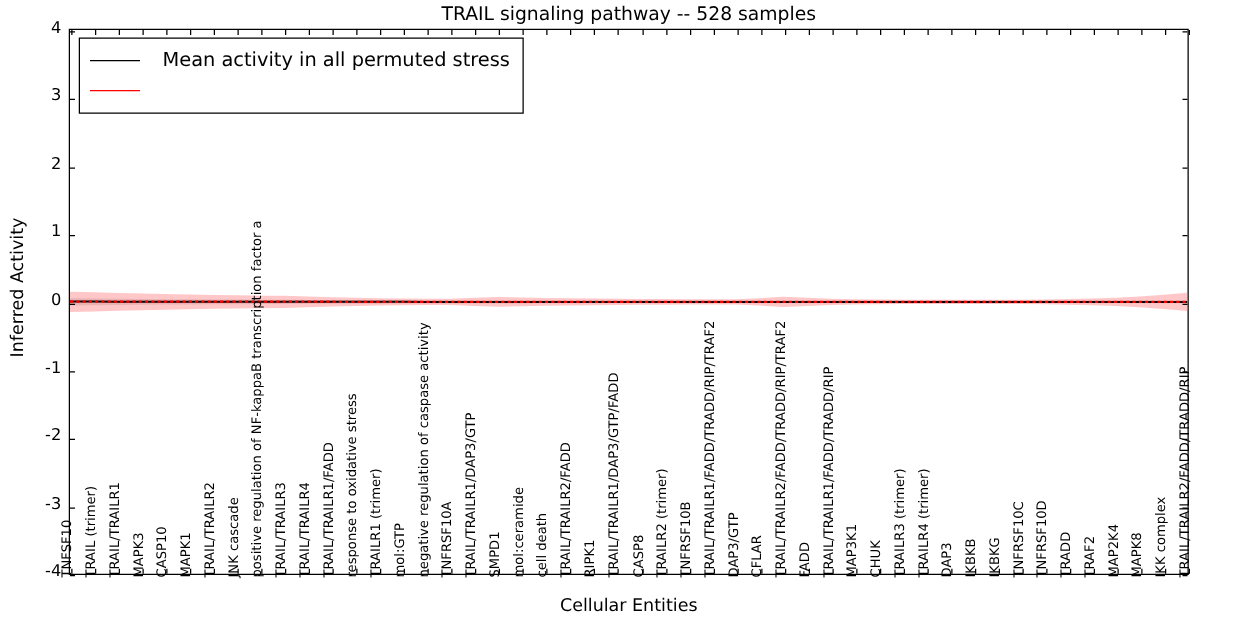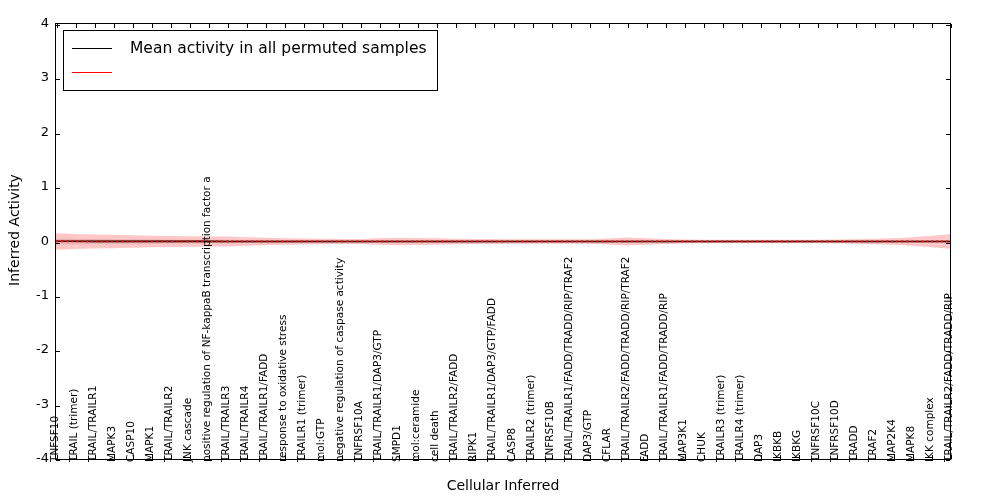--- a/index.html
+++ b/index.html
@@ -59,20 +59,21 @@
   .legend-swatch.red{border-top-color:#ff0000;}
   .legend-text{font-size:15.5px;color:#000;white-space:nowrap;}
 
   svg{display:block;}
 </style>
 </head>
 <body>
 
 <div id="figure">
 
+  <div id="chart-title">TRAIL signaling pathway -- 528 samples</div>
 
   <div id="ylabel">Inferred Activity</div>
 
   <div id="plot-area">
     <div id="plot-inner">
       <svg id="plot-svg" width="894" height="435" viewBox="0 0 894 435" preserveAspectRatio="none">
           <path d="M0.00,214.51 L19.02,214.78 L38.04,215.00 L57.06,215.16 L76.09,215.32 L95.11,215.43 L114.13,215.54 L133.15,215.65 L152.17,215.76 L171.19,215.87 L190.21,215.92 L209.23,215.98 L228.26,216.03 L247.28,216.09 L266.30,216.14 L285.32,216.19 L304.34,216.25 L323.36,216.25 L342.38,216.30 L361.40,216.30 L380.43,216.36 L399.45,216.36 L418.47,216.36 L437.49,216.41 L456.51,216.41 L475.53,216.41 L494.55,216.41 L513.57,216.41 L532.60,216.41 L551.62,216.41 L570.64,216.41 L589.66,216.41 L608.68,216.41 L627.70,216.41 L646.72,216.41 L665.74,216.41 L684.77,216.41 L703.79,216.41 L722.81,216.41 L741.83,216.41 L760.85,216.41 L779.87,216.41 L798.89,216.41 L817.91,216.41 L836.94,216.41 L855.96,216.41 L874.98,216.41 L894.00,216.41 L894.00,218.59 L874.98,218.59 L855.96,218.59 L836.94,218.59 L817.91,218.59 L798.89,218.59 L779.87,218.59 L760.85,218.59 L741.83,218.59 L722.81,218.59 L703.79,218.59 L684.77,218.59 L665.74,218.59 L646.72,218.59 L627.70,218.59 L608.68,218.59 L589.66,218.59 L570.64,218.59 L551.62,218.59 L532.60,218.59 L513.57,218.59 L494.55,218.59 L475.53,218.59 L456.51,218.59 L437.49,218.59 L418.47,218.64 L399.45,218.64 L380.43,218.64 L361.40,218.70 L342.38,218.70 L323.36,218.75 L304.34,218.75 L285.32,218.81 L266.30,218.86 L247.28,218.91 L228.26,218.97 L209.23,219.02 L190.21,219.08 L171.19,219.13 L152.17,219.24 L133.15,219.35 L114.13,219.46 L95.11,219.57 L76.09,219.68 L57.06,219.84 L38.04,220.00 L19.02,220.22 L0.00,220.49 Z" fill="#c8c8c8" fill-opacity="0.85" stroke="none"></path>
           <path d="M0.00,209.34 L19.02,209.89 L38.04,210.43 L57.06,210.87 L76.09,211.25 L95.11,211.63 L114.13,211.95 L133.15,212.23 L152.17,212.50 L171.19,212.61 L190.21,213.26 L209.23,213.80 L228.26,214.24 L247.28,214.56 L266.30,214.78 L285.32,214.94 L304.34,215.05 L323.36,214.24 L342.38,213.69 L361.40,213.97 L380.43,214.35 L399.45,214.67 L418.47,214.89 L437.49,215.05 L456.51,215.16 L475.53,215.27 L494.55,215.32 L513.57,215.32 L532.60,215.32 L551.62,214.51 L570.64,213.42 L589.66,214.24 L608.68,215.05 L627.70,215.43 L646.72,215.65 L665.74,215.76 L684.77,215.87 L703.79,215.87 L722.81,215.87 L741.83,215.87 L760.85,215.76 L779.87,215.54 L798.89,215.22 L817.91,214.78 L836.94,214.13 L855.96,213.15 L874.98,211.79 L894.00,210.16 L894.00,224.84 L874.98,223.21 L855.96,221.85 L836.94,220.87 L817.91,220.22 L798.89,219.78 L779.87,219.46 L760.85,219.24 L741.83,219.13 L722.81,219.13 L703.79,219.13 L684.77,219.13 L665.74,219.24 L646.72,219.35 L627.70,219.57 L608.68,219.95 L589.66,220.76 L570.64,221.58 L551.62,220.49 L532.60,219.68 L513.57,219.68 L494.55,219.68 L475.53,219.73 L456.51,219.84 L437.49,219.95 L418.47,220.11 L399.45,220.33 L380.43,220.65 L361.40,221.03 L342.38,221.31 L323.36,220.76 L304.34,219.95 L285.32,220.06 L266.30,220.22 L247.28,220.44 L228.26,220.76 L209.23,221.20 L190.21,221.74 L171.19,222.39 L152.17,222.50 L133.15,222.77 L114.13,223.05 L95.11,223.37 L76.09,223.75 L57.06,224.13 L38.04,224.57 L19.02,225.11 L0.00,225.66 Z" fill="#ff9999" fill-opacity="0.55" stroke="none"></path>
           <path d="M0.00,217.23 L19.02,217.28 L38.04,217.34 L57.06,217.34 L76.09,217.39 L95.11,217.39 L114.13,217.39 L133.15,217.39 L152.17,217.39 L171.19,217.45 L190.21,217.45 L209.23,217.45 L228.26,217.45 L247.28,217.45 L266.30,217.45 L285.32,217.50 L304.34,217.50 L323.36,217.50 L342.38,217.50 L361.40,217.50 L380.43,217.50 L399.45,217.50 L418.47,217.50 L437.49,217.50 L456.51,217.50 L475.53,217.50 L494.55,217.50 L513.57,217.50 L532.60,217.50 L551.62,217.50 L570.64,217.50 L589.66,217.50 L608.68,217.50 L627.70,217.50 L646.72,217.50 L665.74,217.50 L684.77,217.50 L703.79,217.50 L722.81,217.50 L741.83,217.50 L760.85,217.50 L779.87,217.50 L798.89,217.50 L817.91,217.50 L836.94,217.50 L855.96,217.50 L874.98,217.50 L894.00,217.50 " fill="none" stroke="#000000" stroke-width="1.6"></path>
           <path d="M0.00,217.23 L19.02,217.28 L38.04,217.28 L57.06,217.34 L76.09,217.34 L95.11,217.34 L114.13,217.39 L133.15,217.39 L152.17,217.39 L171.19,217.39 L190.21,217.39 L209.23,217.39 L228.26,217.45 L247.28,217.45 L266.30,217.45 L285.32,217.45 L304.34,217.45 L323.36,217.45 L342.38,217.45 L361.40,217.45 L380.43,217.45 L399.45,217.45 L418.47,217.45 L437.49,217.45 L456.51,217.45 L475.53,217.45 L494.55,217.45 L513.57,217.45 L532.60,217.45 L551.62,217.45 L570.64,217.45 L589.66,217.45 L608.68,217.45 L627.70,217.45 L646.72,217.45 L665.74,217.45 L684.77,217.45 L703.79,217.45 L722.81,217.45 L741.83,217.45 L760.85,217.45 L779.87,217.45 L798.89,217.45 L817.91,217.45 L836.94,217.45 L855.96,217.45 L874.98,217.45 L894.00,217.45 " fill="none" stroke="#ff0000" stroke-width="1.8" stroke-dasharray="2.5,2.5"></path>
@@ -253,25 +254,25 @@
       <div class="xtick-label" style="left: 765.851px; bottom: 38px;">TNFRSF10C</div>
       <div class="xtick-label" style="left: 784.872px; bottom: 38px;">TNFRSF10D</div>
       <div class="xtick-label" style="left: 803.894px; bottom: 38px;">TRADD</div>
       <div class="xtick-label" style="left: 822.915px; bottom: 38px;">TRAF2</div>
       <div class="xtick-label" style="left: 841.936px; bottom: 38px;">MAP2K4</div>
       <div class="xtick-label" style="left: 860.957px; bottom: 38px;">MAPK8</div>
       <div class="xtick-label" style="left: 879.979px; bottom: 38px;">IKK complex</div>
       <div class="xtick-label" style="left: 899px; bottom: 38px;">TRAIL/TRAILR2/FADD/TRADD/RIP</div>
     </div>
 
-  <div id="xlabel">Cellular Inferred</div>
+  <div id="xlabel">Cellular Entities</div>
 
   <div id="legend">
     <div class="legend-row">
       <span class="legend-swatch"></span>
-      <span class="legend-text">Mean activity in all permuted samples</span>
+      <span class="legend-text">Mean activity in all permuted stress</span>
     </div>
     <div class="legend-row">
       <span class="legend-swatch red"></span>
     </div>
   </div>
 
 </div>
 
 </body></html>

